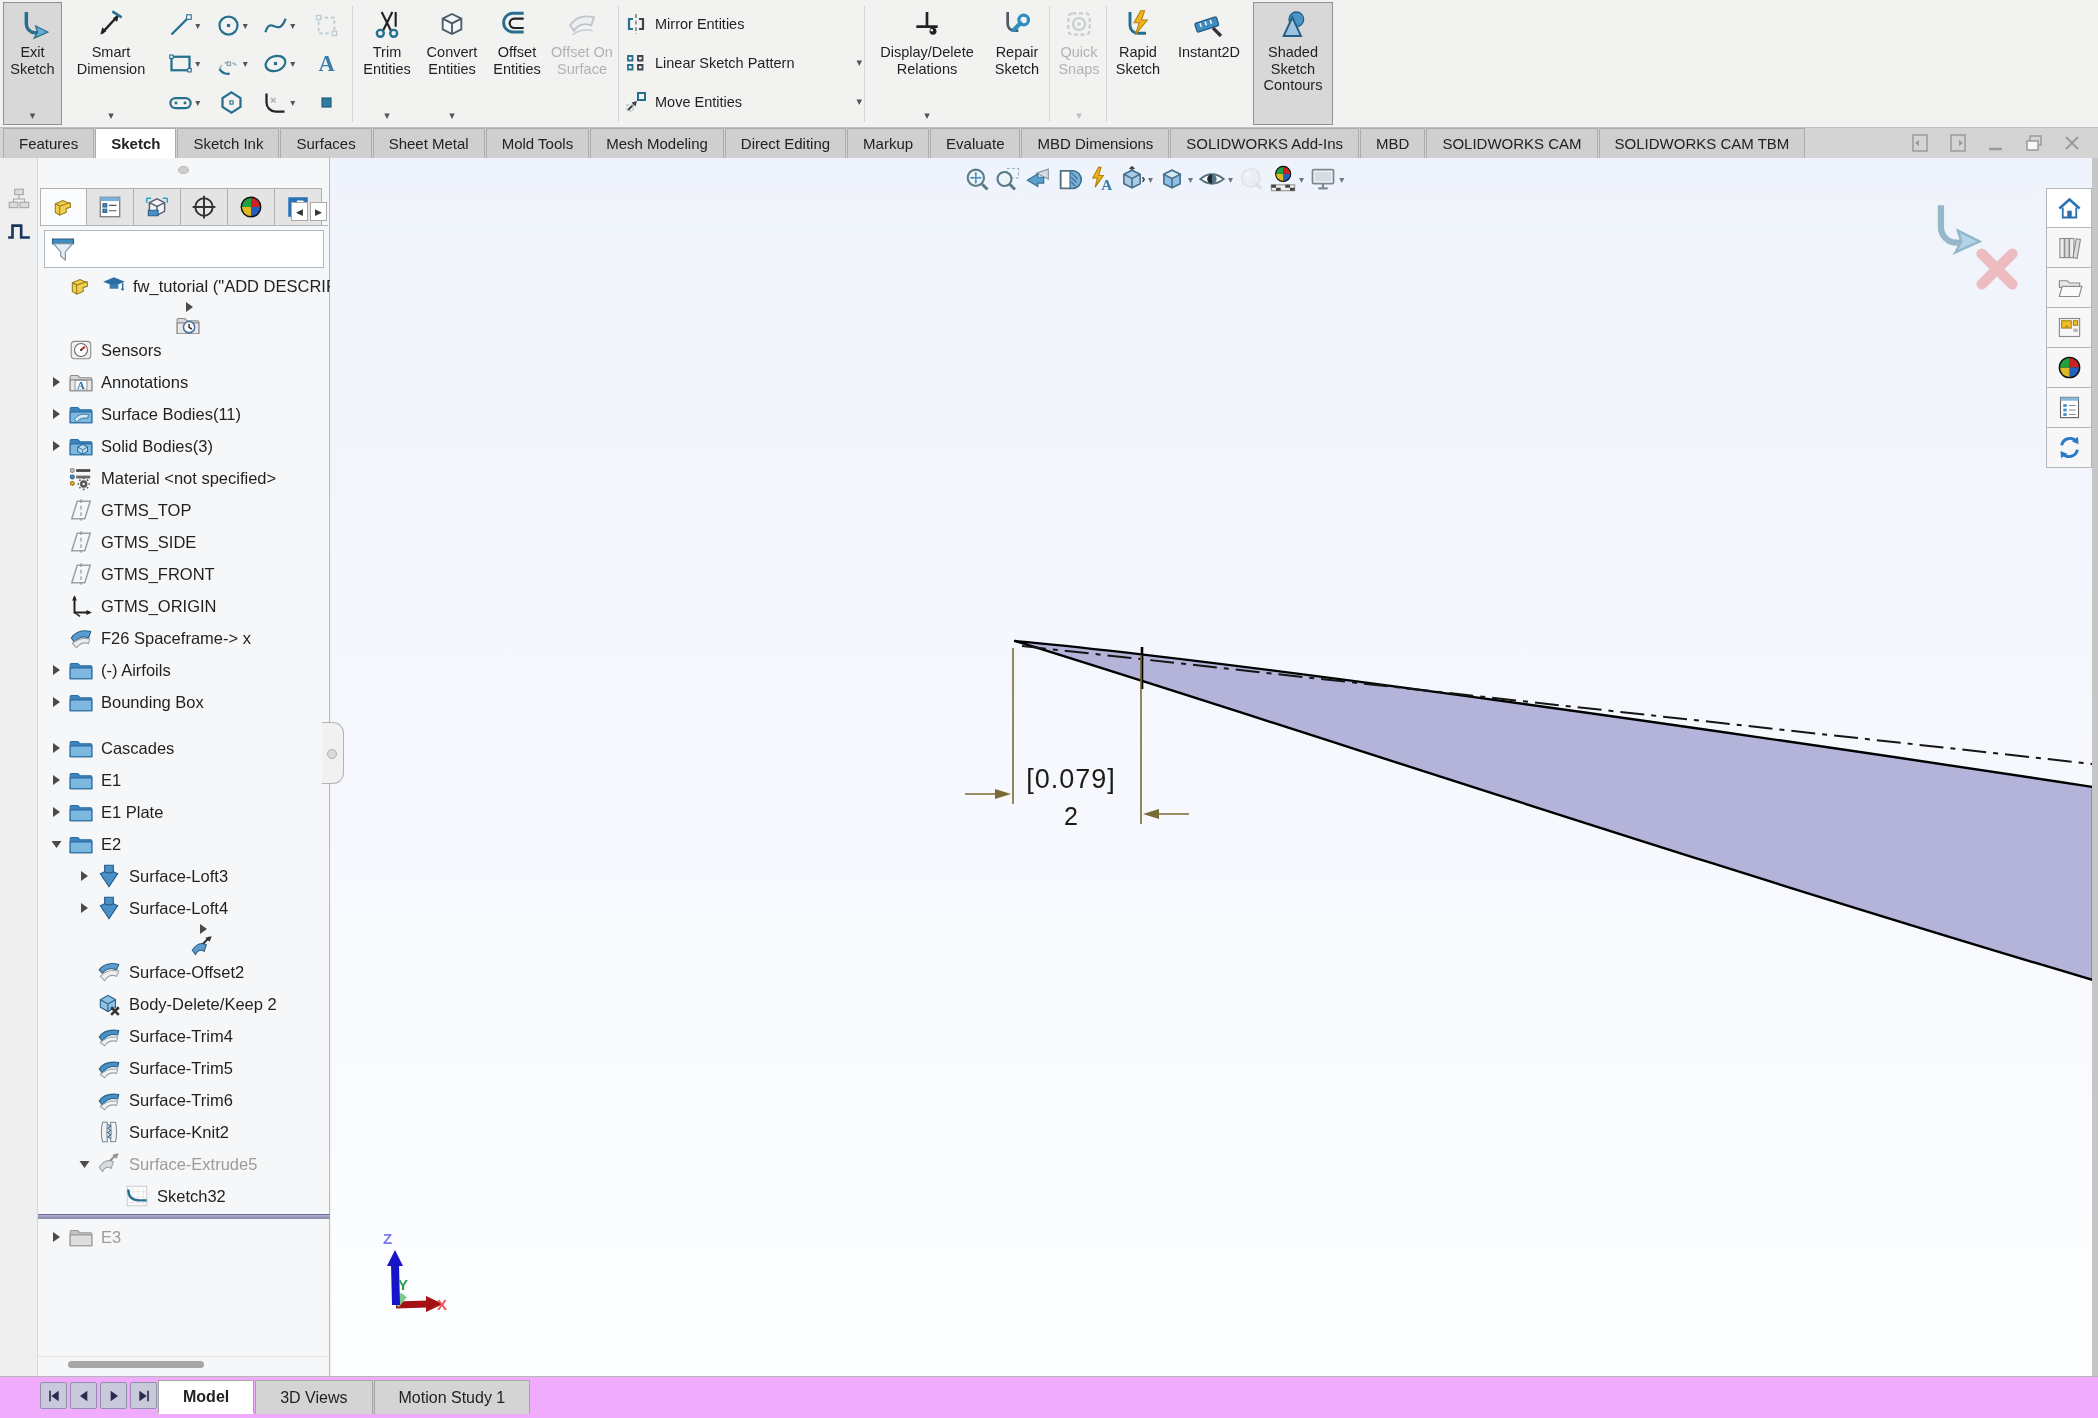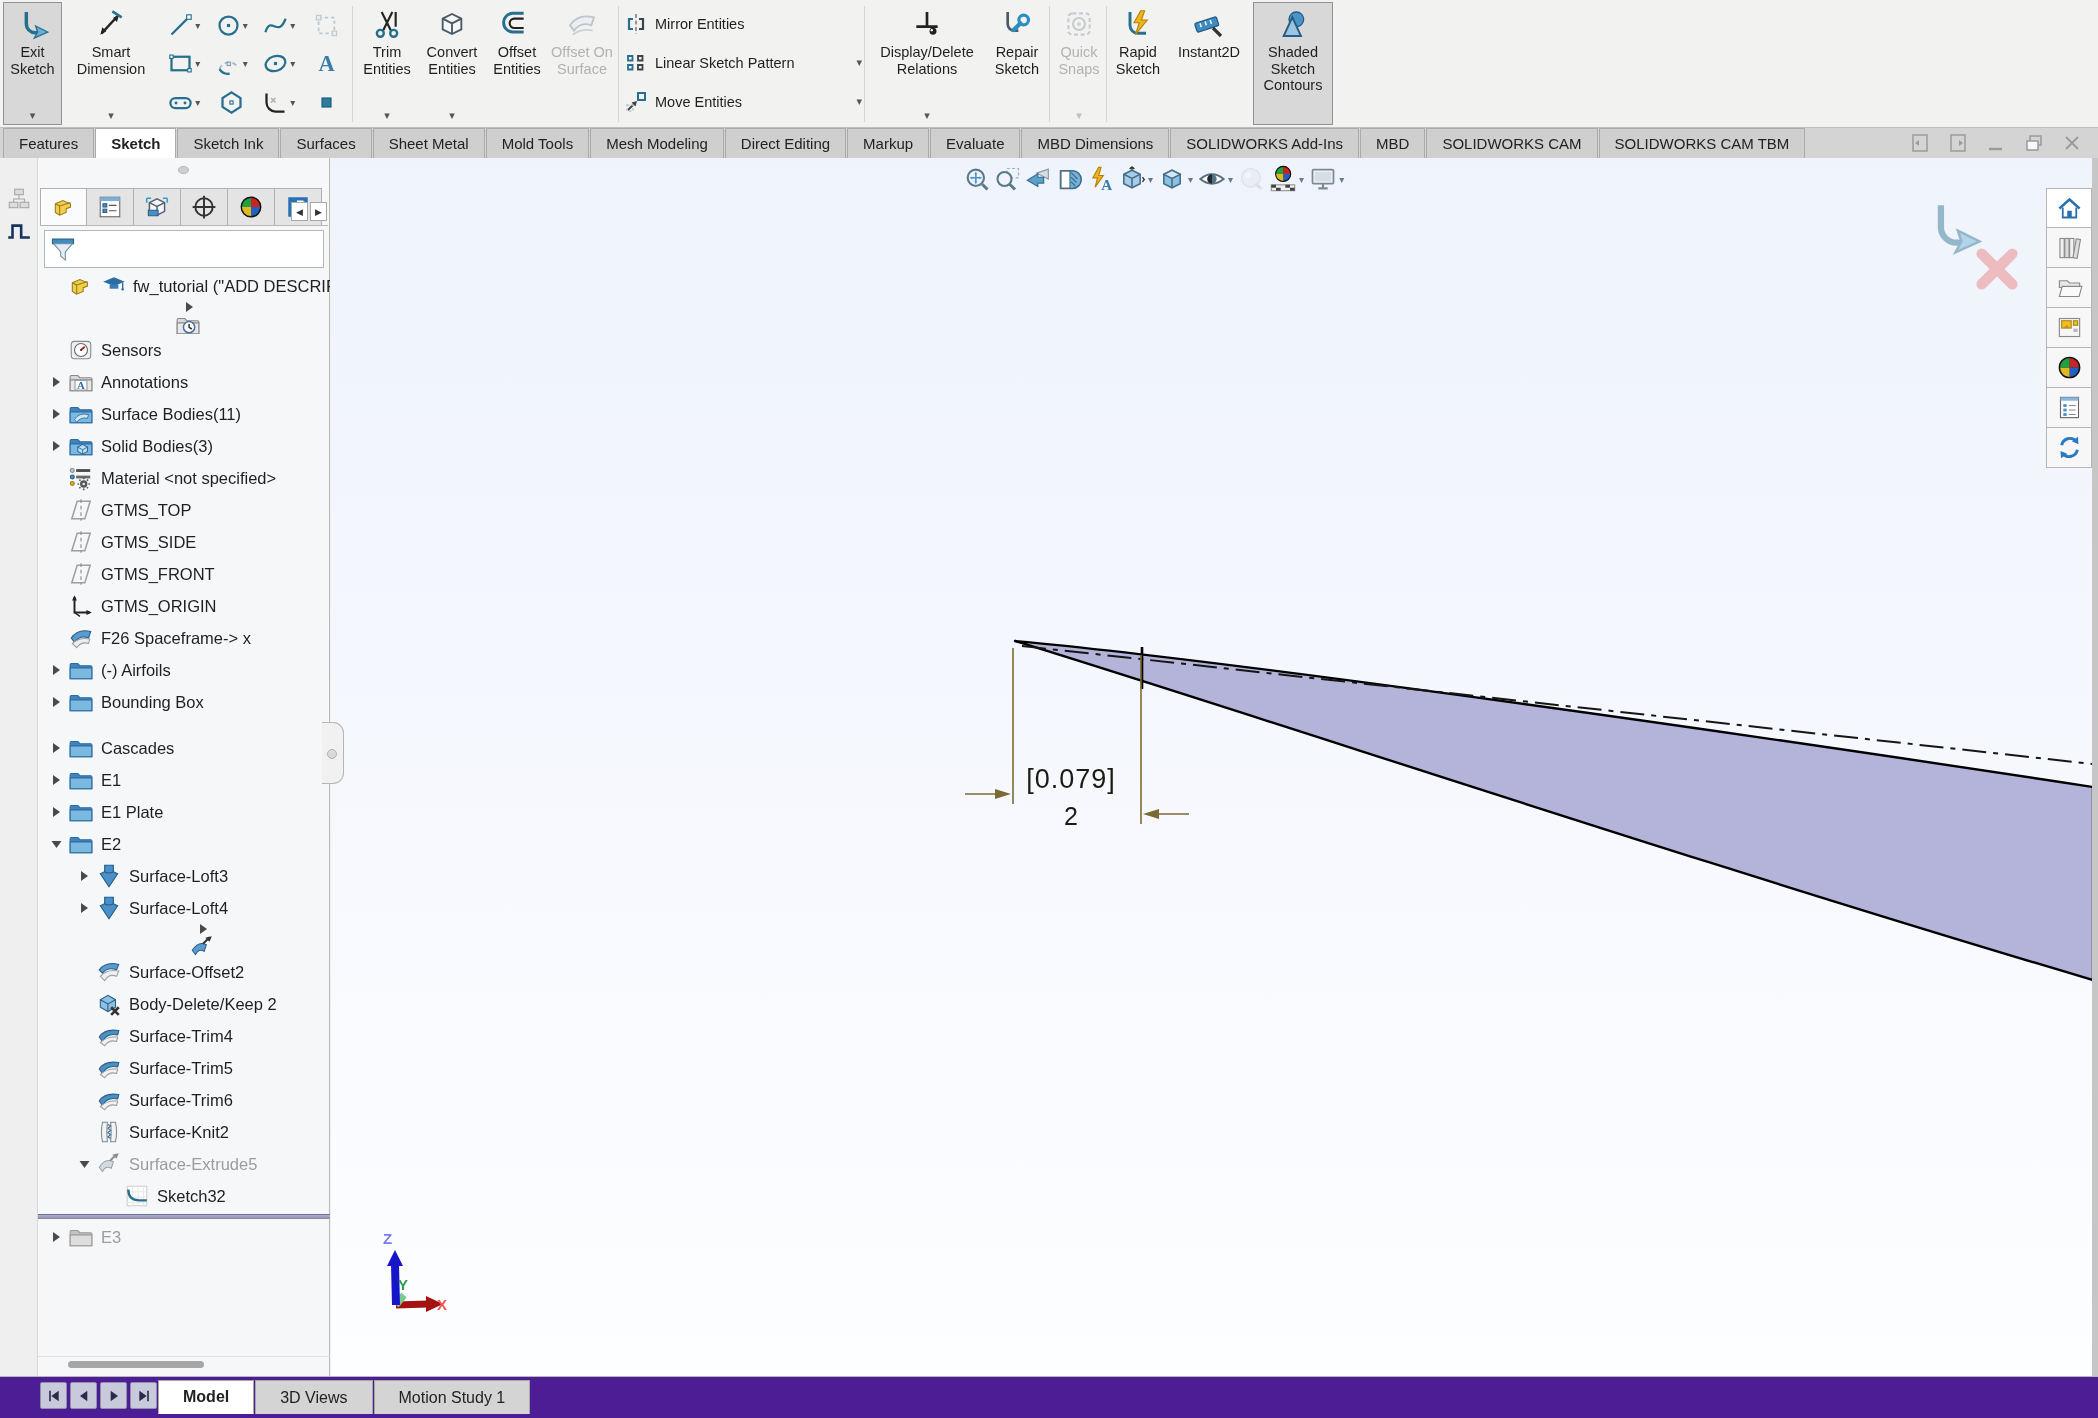--- a/index.html
+++ b/index.html
@@ -81,21 +81,21 @@
   #triad-x { left:106px; top:1138px; color:#f25454; }
 
   
   #rightstrip { position:absolute; left:2092px; top:158px; width:6px; height:1218px; background:#c6c6c6; }
   #taskpane { position:absolute; left:2046px; top:188px; width:46px; }
   .tpbtn { width:46px; height:40px; background:#f7f7f7; border:1px solid #b5b5b5; border-top:none; display:flex; align-items:center; justify-content:center; }
   .tpbtn:first-child { border-top:1px solid #b5b5b5; background:#ffffff; }
   .tpbtn .icon { width:27px; height:27px; }
 
   
-  #bottombar { position:absolute; left:0; top:1376px; width:2098px; height:42px; background:#4c1d95; border-top:1px solid #b8b8b8; }
+  #bottombar { position:absolute; left:0; top:1376px; width:2098px; height:42px; background:#f0abfc; border-top:1px solid #b8b8b8; }
   #doc-nav { position:absolute; left:40px; top:5px; display:flex; gap:3px; }
   .navbtn { width:27px; height:27px; background:#c9c9dc; border:1px solid #9191ad; border-radius:2px; display:flex; align-items:center; justify-content:center; }
   .navbtn svg { width:16px; height:16px; }
   #doc-tabs { position:absolute; left:158px; top:3px; display:flex; height:34px; }
   .dtab { padding:0 24px; display:flex; align-items:center; font-size:16px; background:#d4d4d4; border:1px solid #a6a6a6; border-bottom:none; margin-right:1px; color:#222; white-space:nowrap; }
   .dtab.active { background:#ffffff; font-weight:bold; border-bottom:1px solid #fff; }
 </style>
 </head>
 <body>
 

